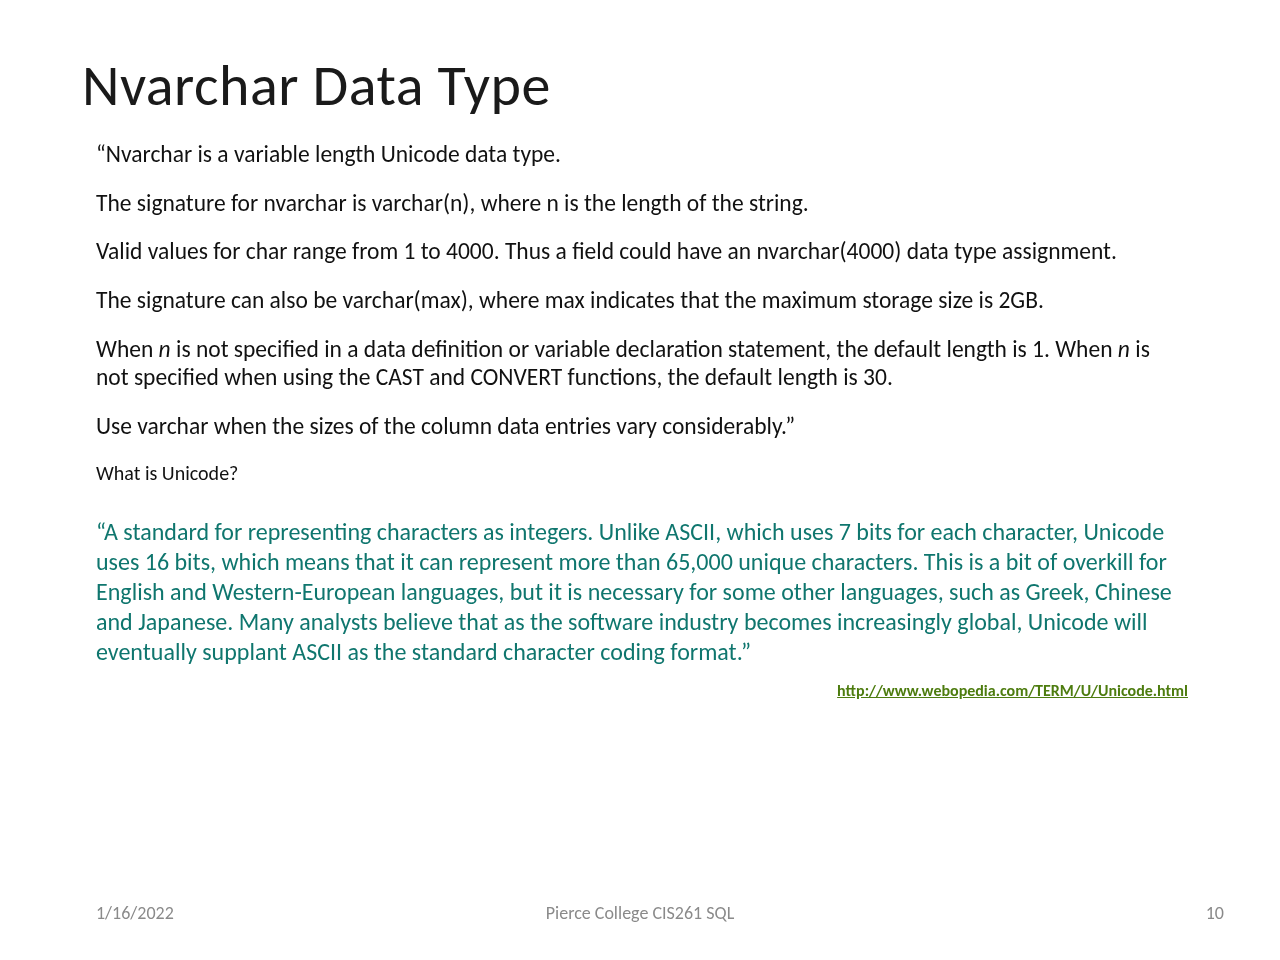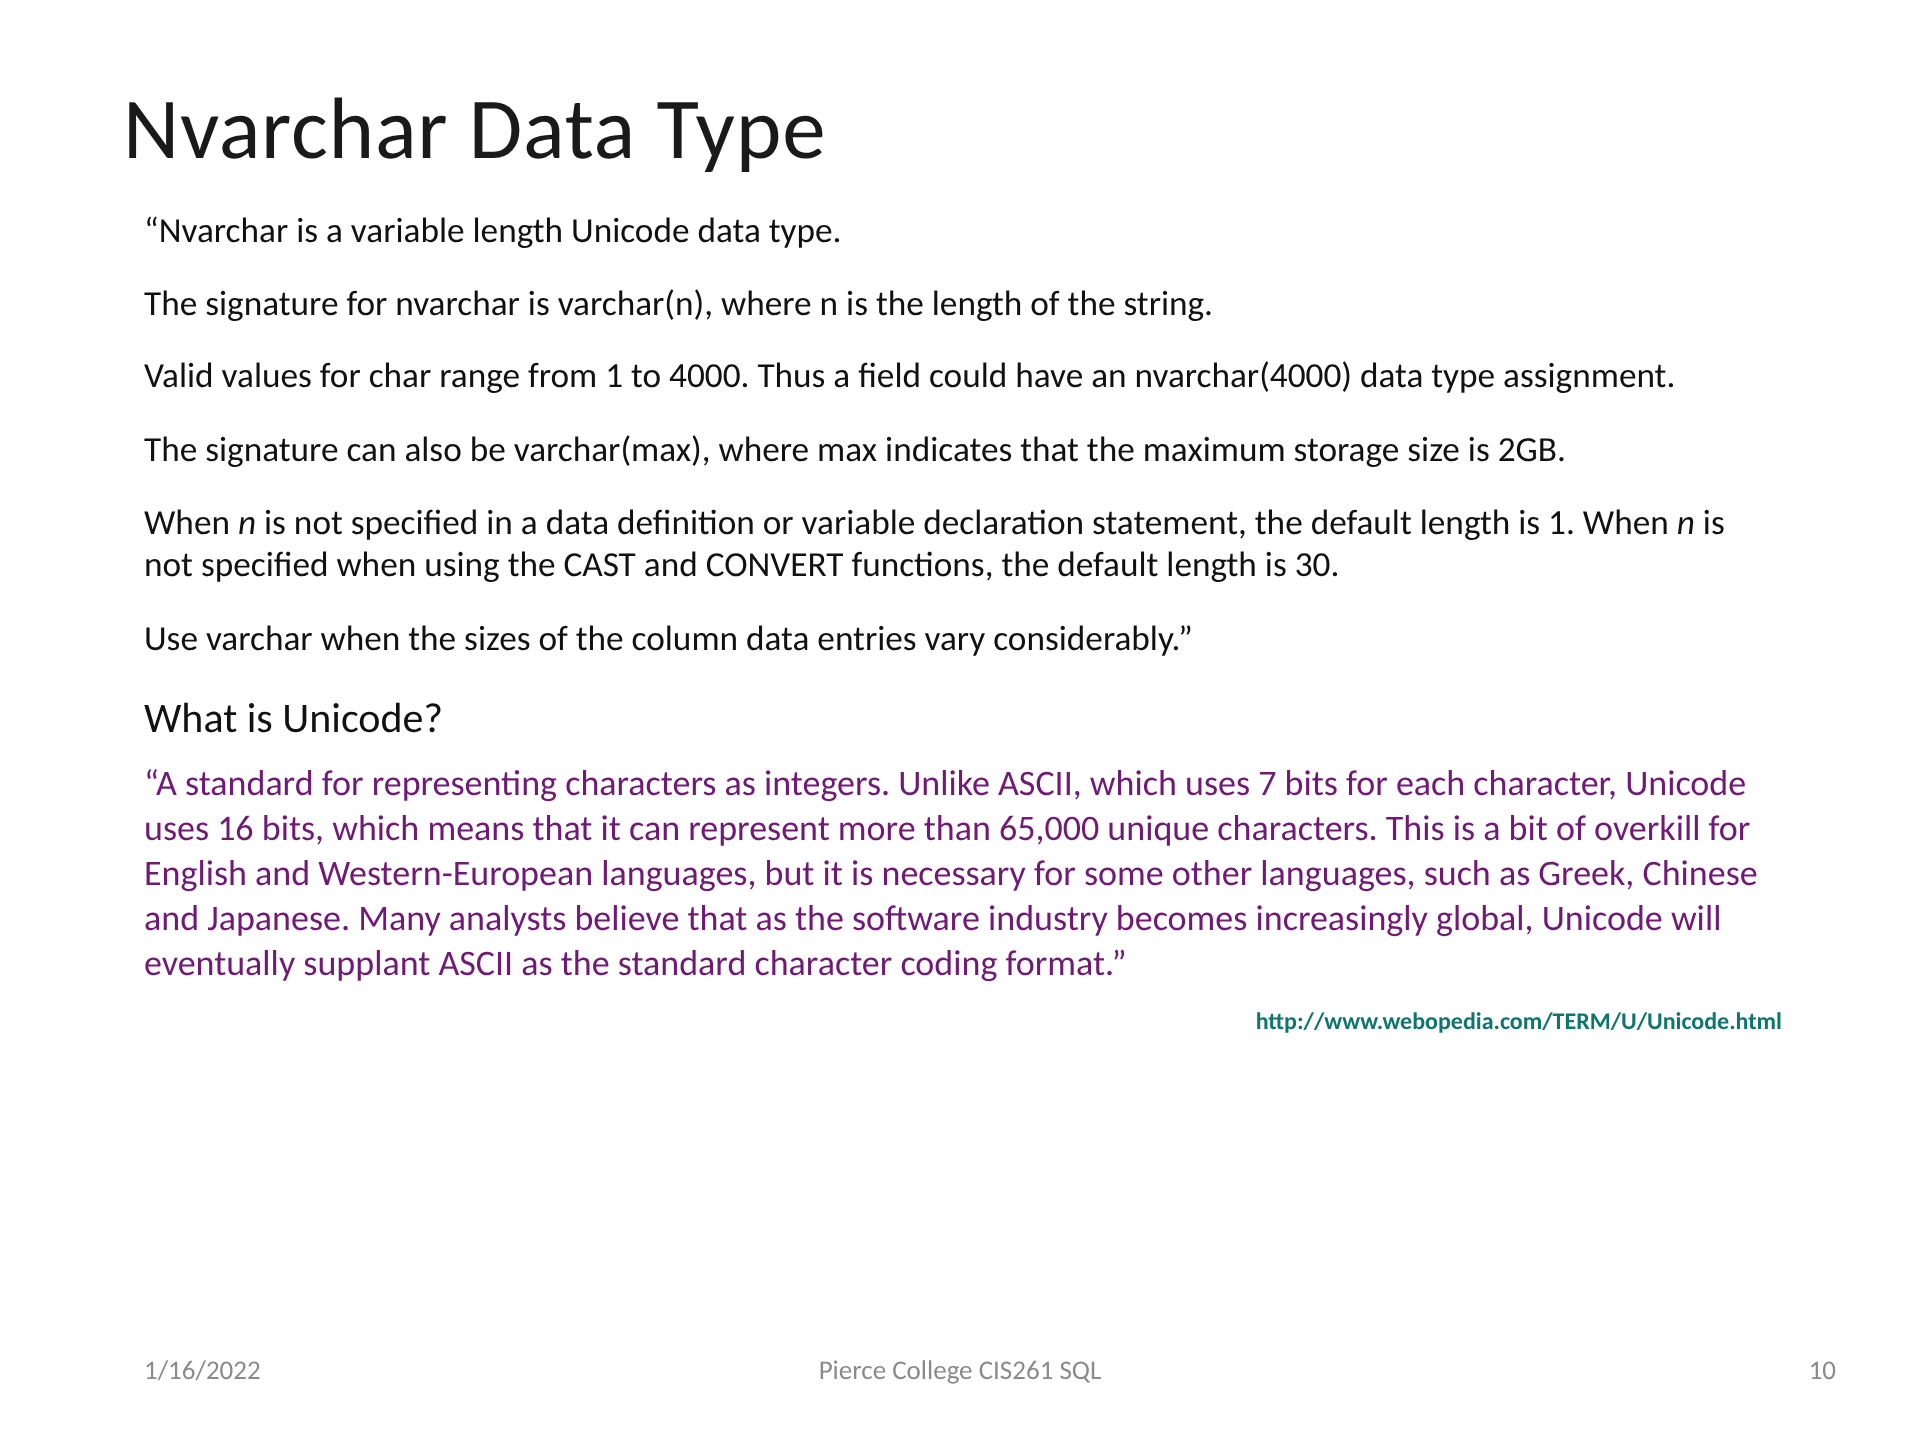--- a/index.html
+++ b/index.html
@@ -48,38 +48,39 @@
     font-size: 16px;
     font-weight: 700;
     margin: 0 0 18px 0;
   }
   .link-right a,
   .link-right span.link {
     color: #0563c1;
     text-decoration: underline;
   }
   .sub-q {
-    font-size: 28px;
-    margin: 14px 0 12px 0;
+    font-size: 20px;
+    margin: 14px 0 32px 0;
     color: #111;
   }
   .quote2 {
     font-size: 24px;
     line-height: 1.25;
     margin: 0 0 14px 0;
-    color: #701a75;
+    color: #0f766e;
   }
   .link-right2 {
     text-align: right;
     font-size: 16px;
     font-weight: 700;
     margin: 6px 0 0 0;
   }
   .link-right2 span.link {
-    color: #0f766e;
+    color: #4d7c0f;
+    text-decoration: underline;
   }
   .footer {
     position: absolute;
     bottom: 36px;
     left: 0;
     width: 1280px;
     font-size: 18px;
     color: #8a8a8a;
   }
   .footer-date {

